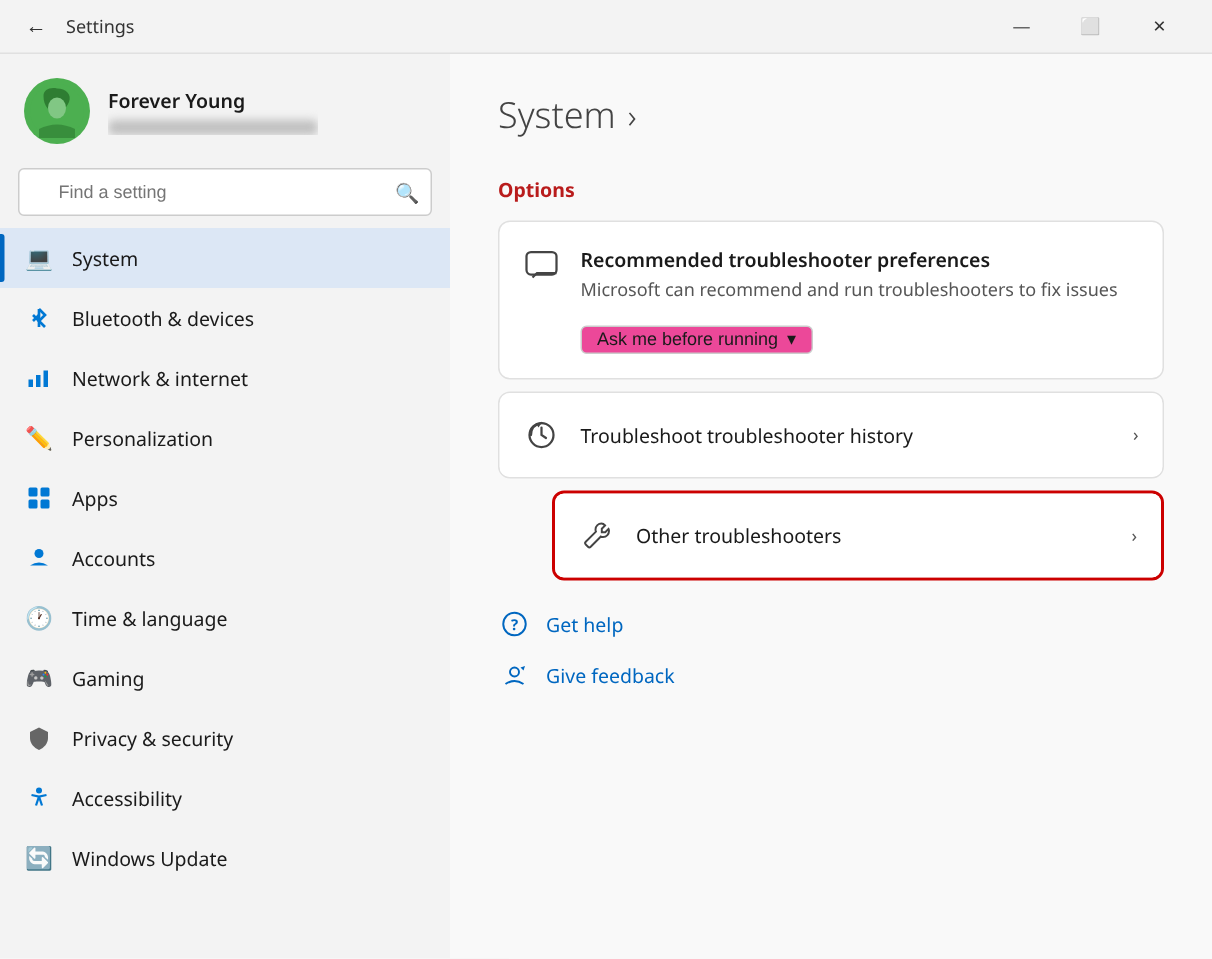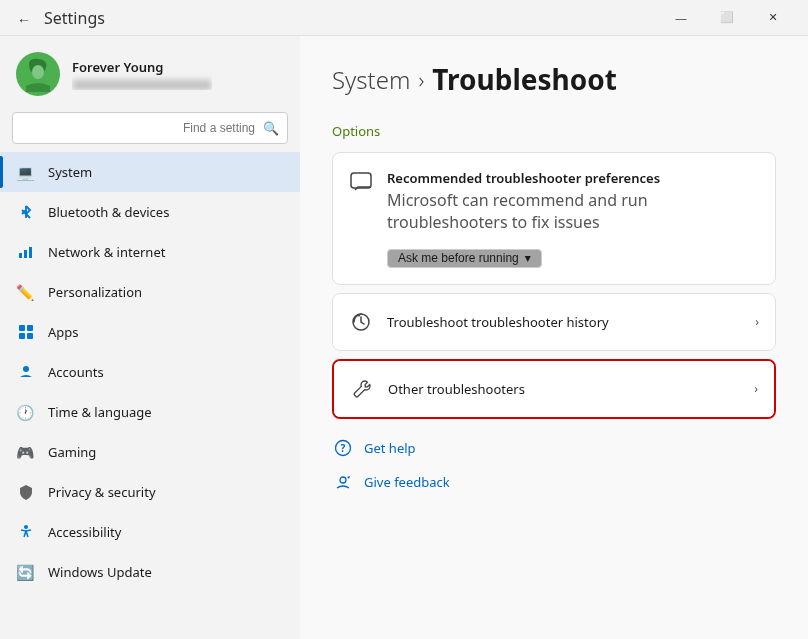--- a/index.html
+++ b/index.html
@@ -25,21 +25,21 @@
     }
     .title-bar-back {
       width: 24px; height: 24px;
       display: flex; align-items: center; justify-content: center;
       border-radius: 4px;
       cursor: pointer;
       font-size: 14px;
       color: #333;
     }
     .title-bar-text {
-      font-size: 16px;
+      font-size: 12px;
       color: #333;
       margin-left: 8px;
       font-weight: 400;
       text-align: right;
     }
     .title-bar-controls {
       margin-left: auto;
       display: flex;
       gap: 0;
     }
@@ -114,21 +114,20 @@
     .search-input {
       width: 100%;
       height: 32px;
       border: 1px solid #ccc;
       border-radius: 4px;
       background: white;
       padding: 0 32px 0 26px;
       font-size: 12px;
       color: #333;
       outline: none;
-      text-align: right;
     }
     .search-icon-wrap {
       position: absolute;
       right: 8px;
       top: 50%;
       transform: translateY(-50%);
       color: #555;
       font-size: 13px;
     }
 
@@ -192,22 +191,22 @@
       font-weight: 300;
     }
     .breadcrumb-current {
       font-size: 28px;
       font-weight: 700;
       color: #1a1a1a;
     }
 
     .section-title {
       font-size: 13px;
-      font-weight: 400;
-      color: #4d7c0f;
+      font-weight: 700;
+      color: #b91c1c;
       margin-bottom: 12px;
     }
 
     
     .card {
       background: white;
       border-radius: 8px;
       border: 1px solid #e0e0e0;
       margin-bottom: 8px;
       overflow: hidden;
@@ -229,33 +228,33 @@
       font-size: 18px;
     }
     .pref-content { flex: 1; }
     .pref-title {
       font-size: 13px;
       font-weight: 600;
       color: #1a1a1a;
       margin-bottom: 2px;
     }
     .pref-desc {
-      font-size: 16px;
+      font-size: 12px;
       color: #555;
       margin-bottom: 12px;
     }
     .dropdown-btn {
       display: inline-flex;
       align-items: center;
       gap: 6px;
       height: 19px;
       padding: 0 10px;
       border: 1px solid #ccc;
       border-radius: 4px;
-      background: #a3a3a3;
+      background: #ec4899;
       font-size: 12px;
       color: #1a1a1a;
       cursor: pointer;
     }
 
     
     .list-item {
       display: flex;
       align-items: center;
       gap: 14px;
@@ -277,20 +276,21 @@
       flex: 1;
     }
     .list-chevron {
       color: #555;
       font-size: 12px;
     }
 
     
     .card-highlighted {
       border: 2px solid #cc0000 !important;
+      margin-left: 36px;
     }
 
     
     .help-section {
       margin-top: 16px;
       display: flex;
       flex-direction: column;
       gap: 8px;
     }
     .help-link {
@@ -439,21 +439,20 @@
         <span class="nav-label">Windows Update</span>
       </div>
     </nav>
   </div>
 
   <div class="main-content">
 
     <div class="breadcrumb">
       <span class="breadcrumb-system">System</span>
       <span class="breadcrumb-sep">›</span>
-      <span class="breadcrumb-current">Troubleshoot</span>
     </div>
 
     <div class="section-title">Options</div>
 
     <div class="card">
       <div class="pref-card">
         <div class="pref-icon">
           <svg width="22" height="22" viewBox="0 0 22 22" fill="none">
             <rect x="1" y="1" width="20" height="15" rx="3" stroke="#444" stroke-width="1.5" fill="none"></rect>
             <path d="M5 18L8 15H21" stroke="#444" stroke-width="1.5" fill="none"></path>

